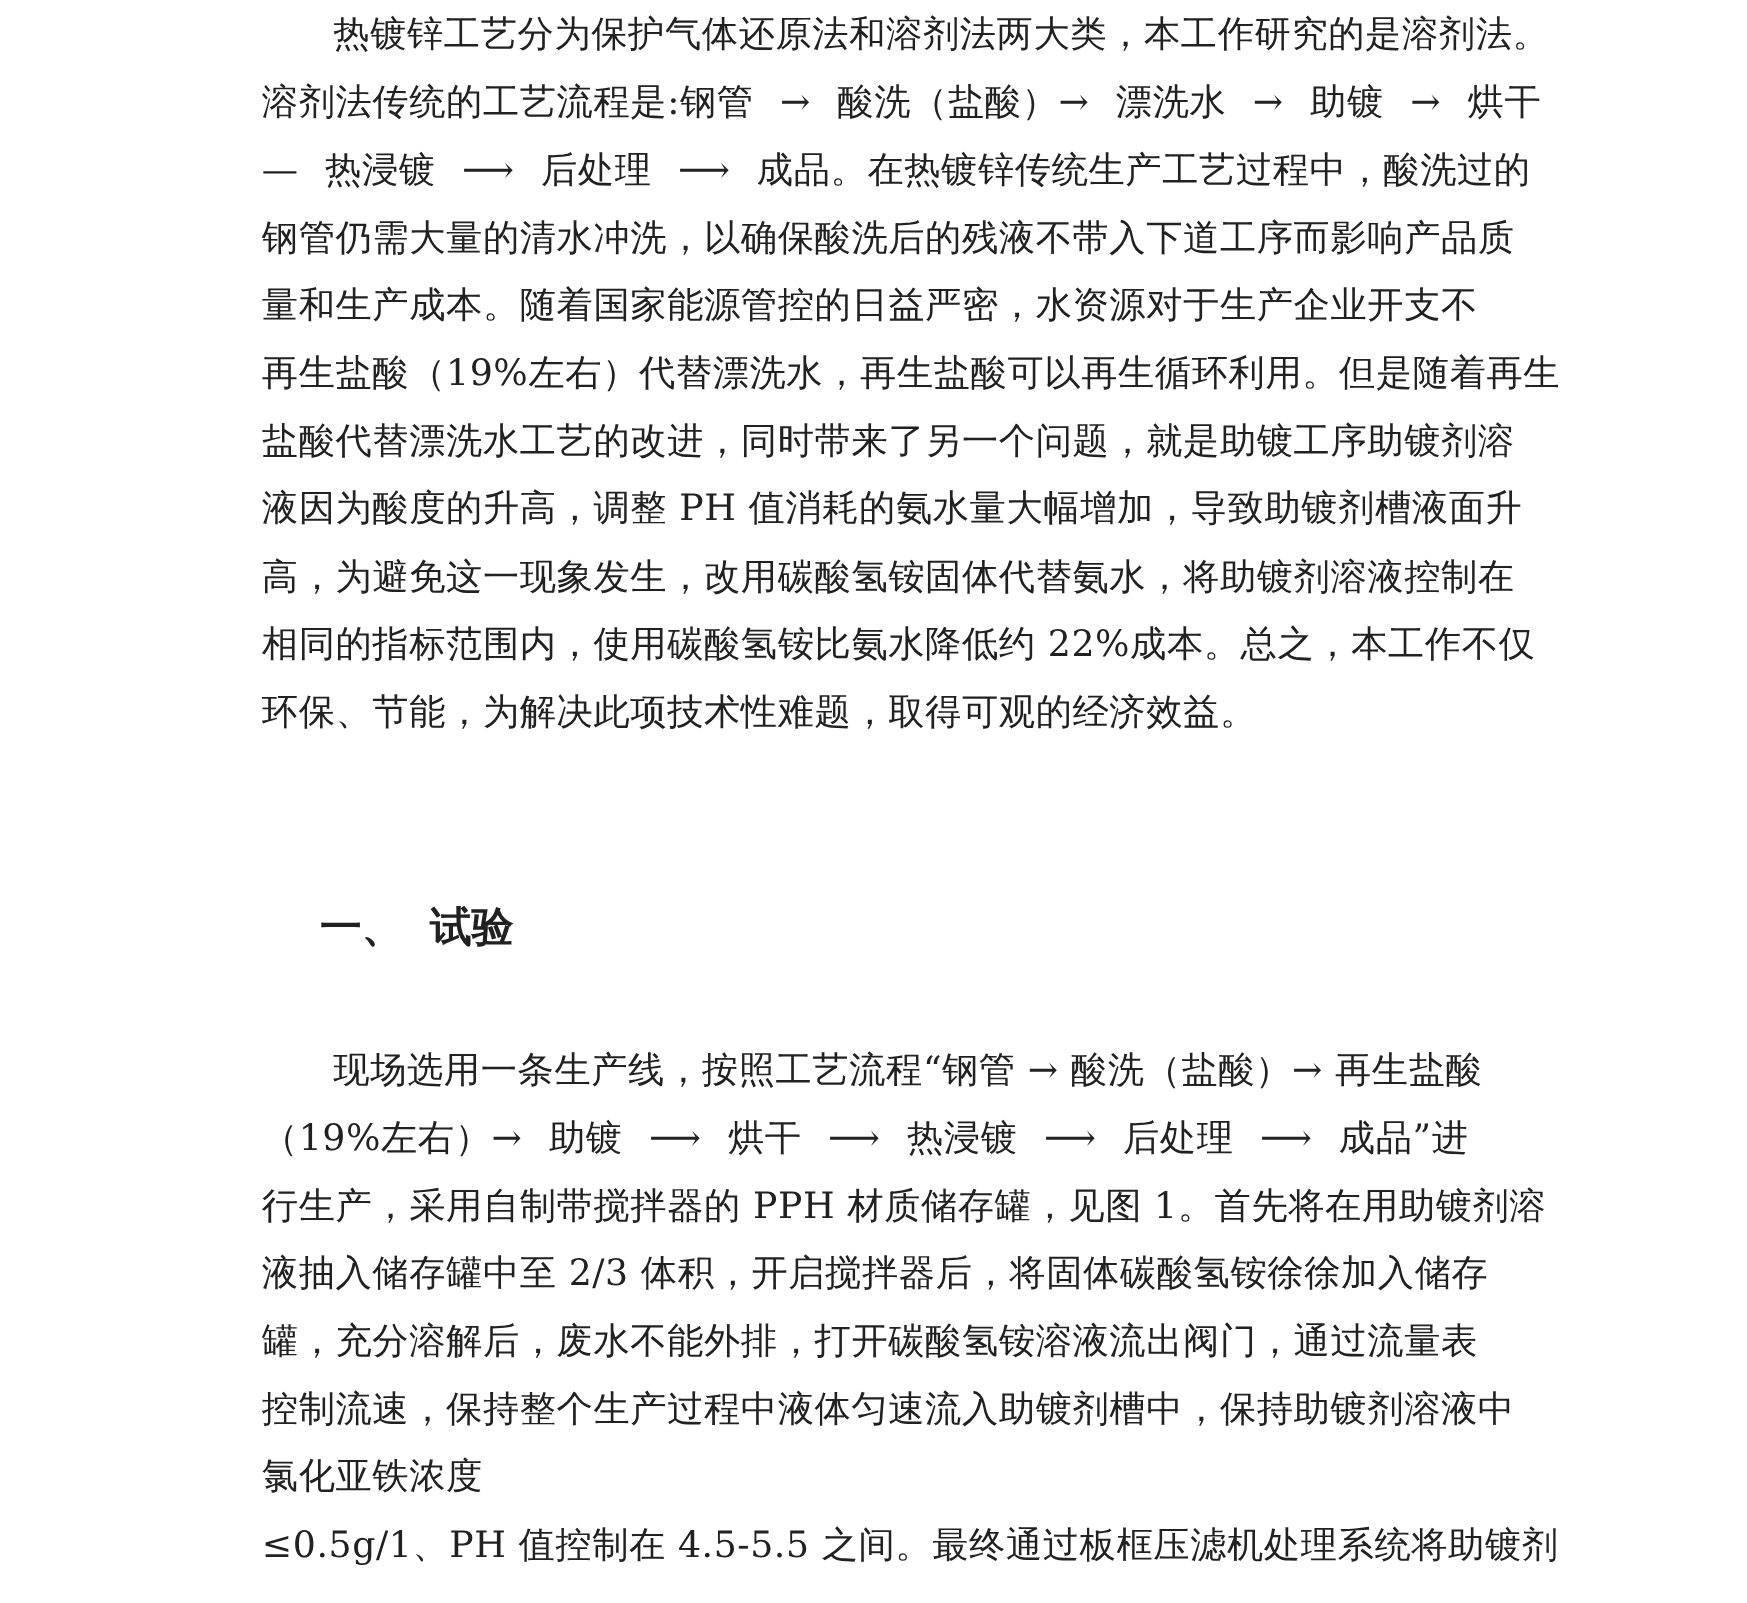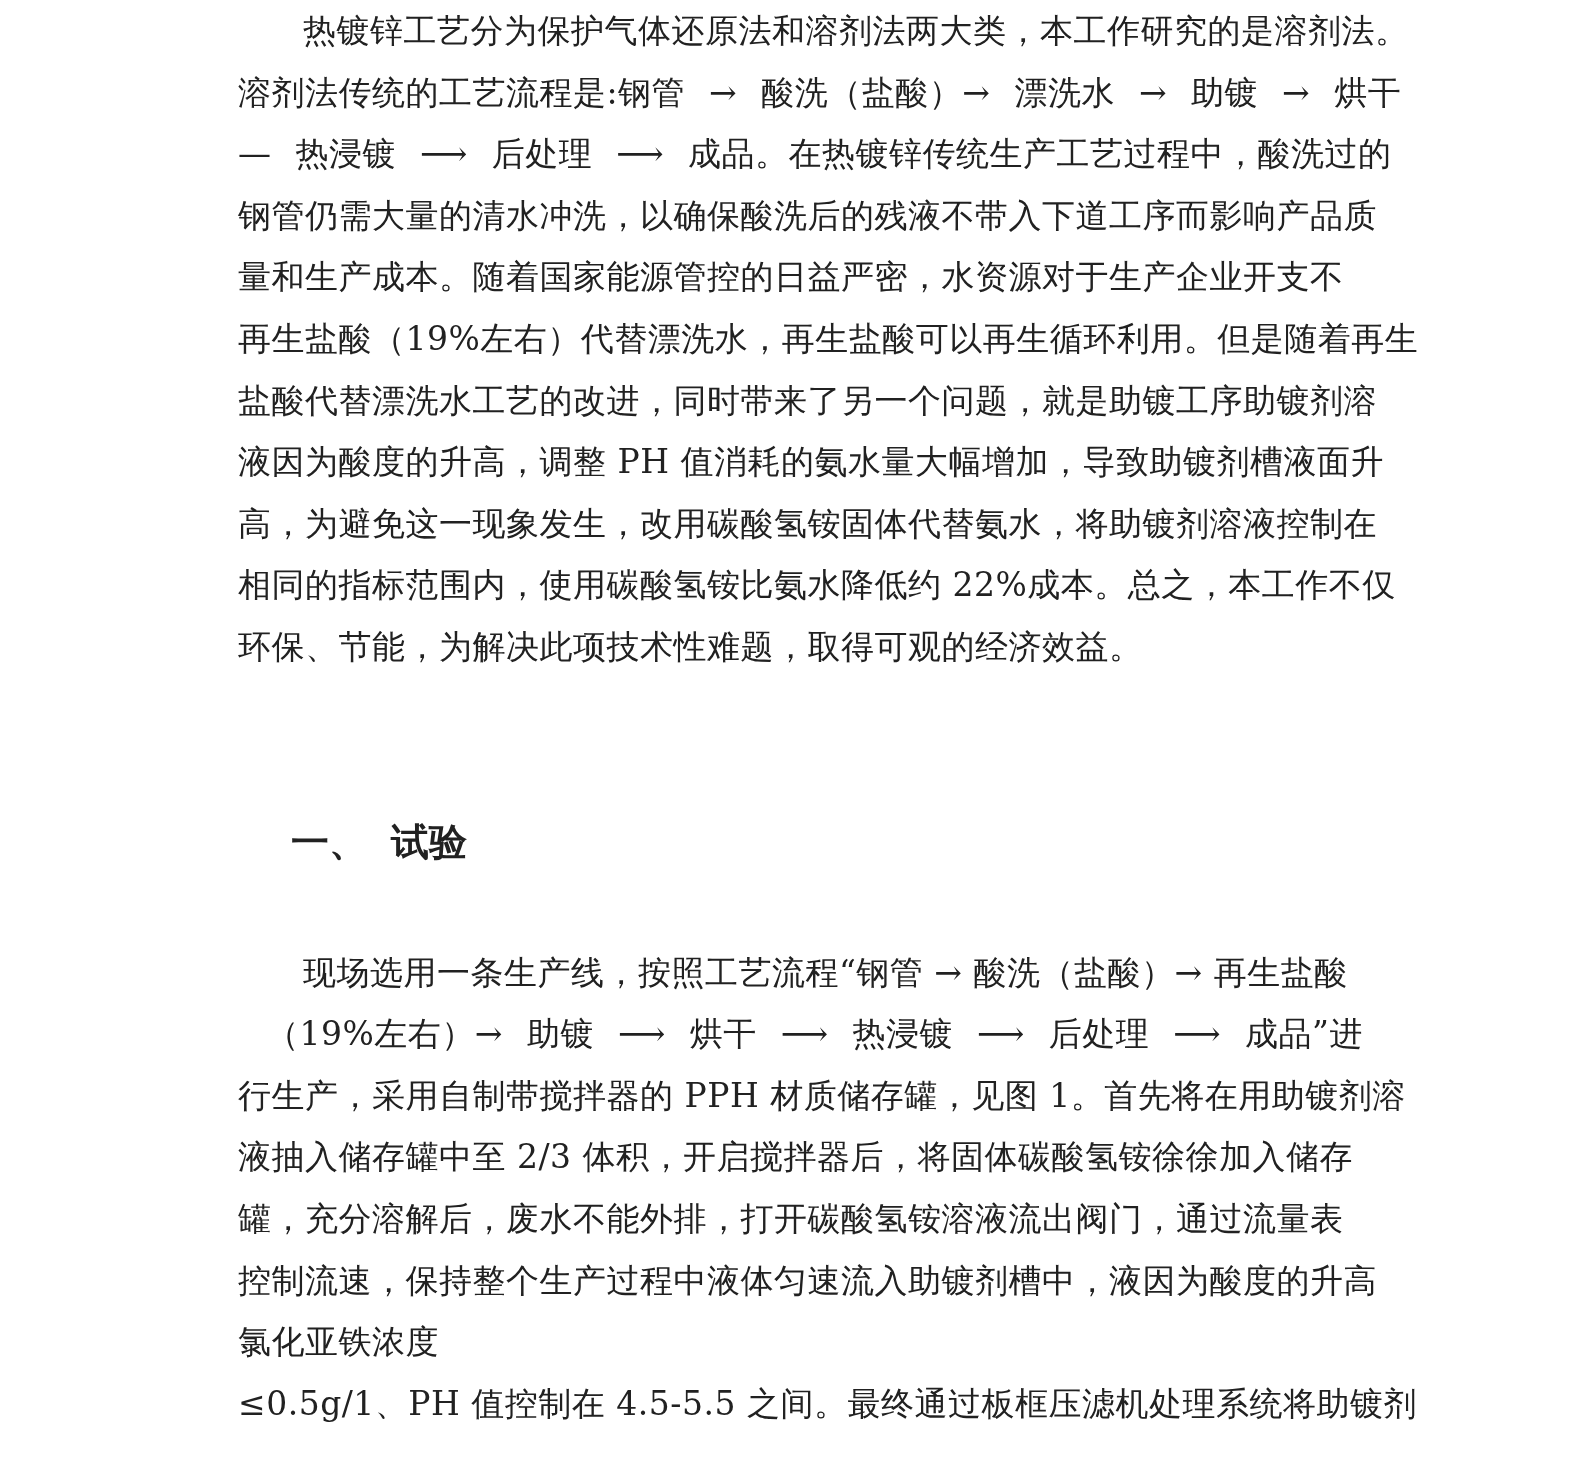--- a/index.html
+++ b/index.html
@@ -25,21 +25,20 @@
     font-size: 33px;
     line-height: 61.6px;
     white-space: pre;
     letter-spacing: 0.5px;
   }
   .line.indent {
     text-indent: 65px;
   }
   .line.flow {
     word-spacing: 13px;
-    text-align: right;
   }
   .heading {
     margin: 71px 0 0 0;
     font-size: 38px;
     line-height: 62px;
     font-weight: 700;
     white-space: pre;
   }
   .heading .title {
     margin-left: 24px;
@@ -67,17 +66,17 @@
 
   <h2 class="heading">
     <span class="num">一、</span><span class="title">试验</span>
   </h2>
 
   <p class="line indent sec-first">现场选用一条生产线，按照工艺流程“钢管 → 酸洗（盐酸）→ 再生盐酸</p>
   <p class="line flow">（19%左右）→ 助镀 ⟶ 烘干 ⟶ 热浸镀 ⟶ 后处理 ⟶ 成品”进</p>
   <p class="line">行生产，采用自制带搅拌器的 PPH 材质储存罐，见图 1。首先将在用助镀剂溶</p>
   <p class="line">液抽入储存罐中至 2/3 体积，开启搅拌器后，将固体碳酸氢铵徐徐加入储存</p>
   <p class="line">罐，充分溶解后，废水不能外排，打开碳酸氢铵溶液流出阀门，通过流量表</p>
-  <p class="line">控制流速，保持整个生产过程中液体匀速流入助镀剂槽中，液因为酸度的升高</p>
+  <p class="line">控制流速，保持整个生产过程中液体匀速流入助镀剂槽中，保持助镀剂溶液中</p>
   <p class="line">氯化亚铁浓度</p>
   <p class="line">≤0.5g/1、PH 值控制在 4.5-5.5 之间。最终通过板框压滤机处理系统将助镀剂</p>
 
 </div>
 
 </body></html>

